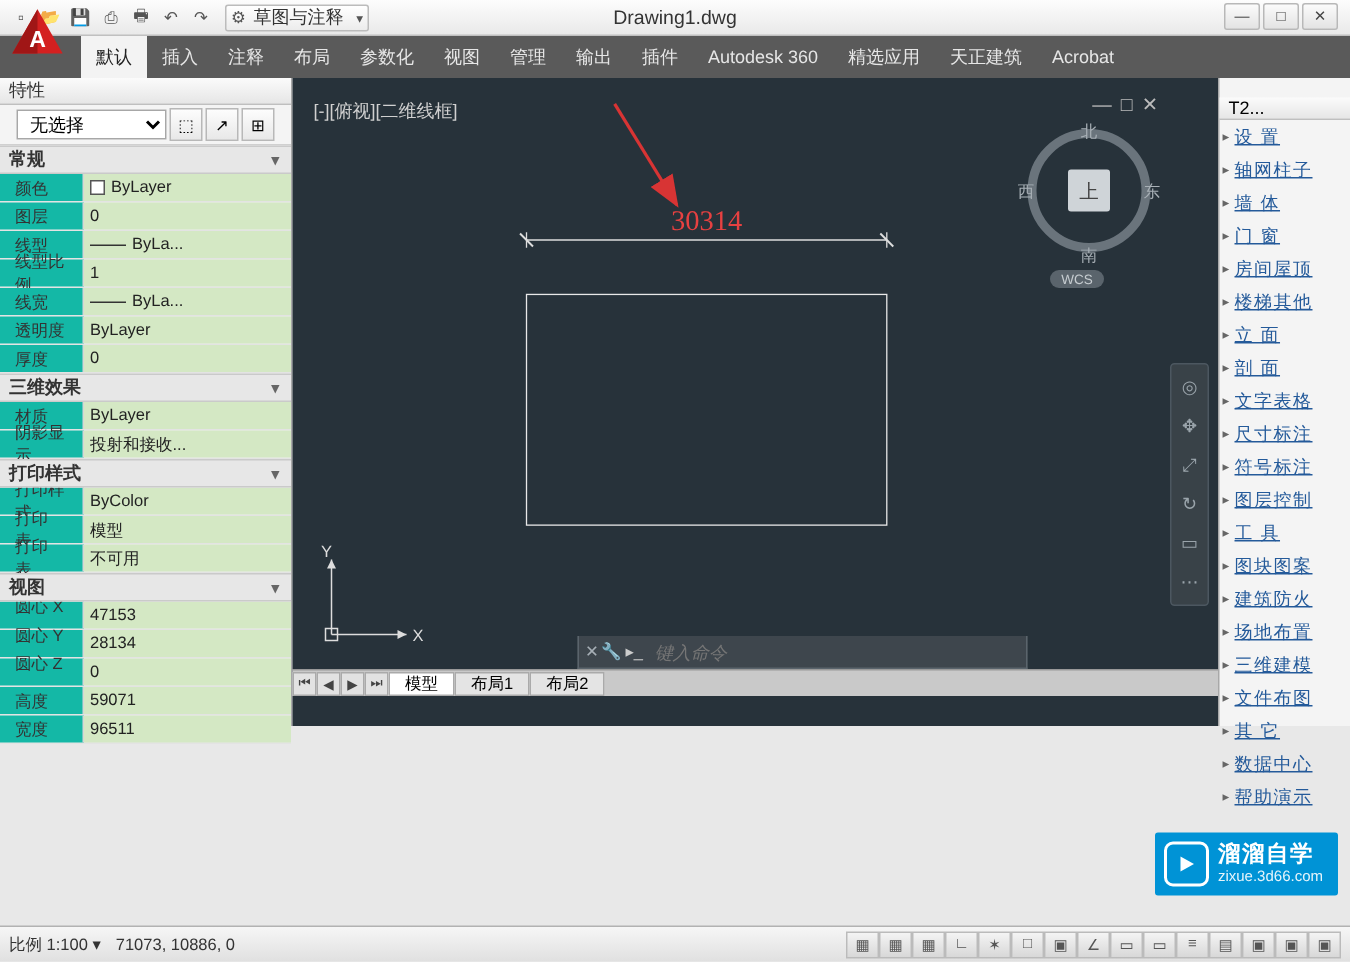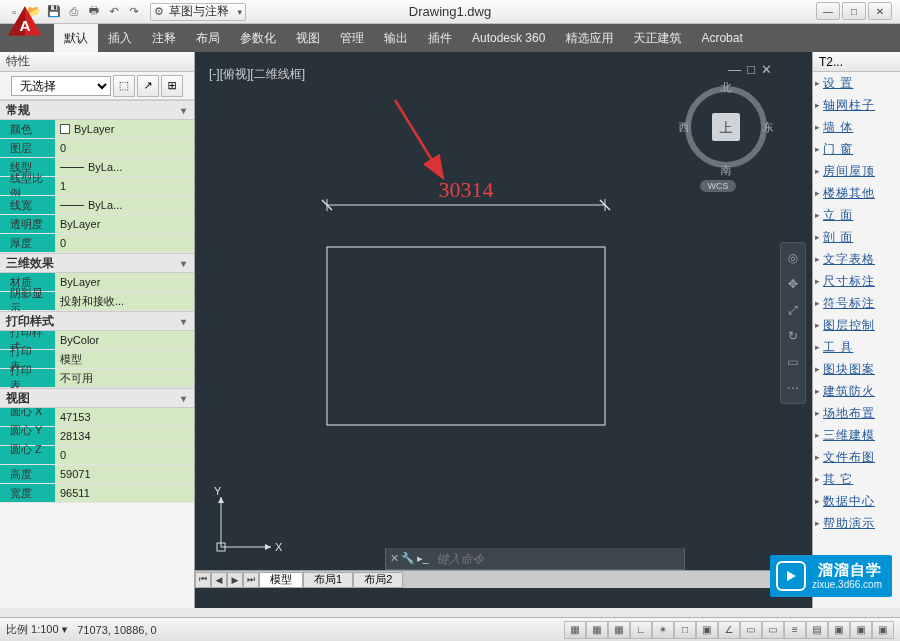--- a/index.html
+++ b/index.html
@@ -50,21 +50,21 @@
     cursor: pointer;
     border-right: 0px solid #6a6a6a;
   }
   .ribbon-tab.active {
     background: #f3f3f3;
     color: #222;
   }
 
   .app-body {
     display: flex;
-    height: 556px;
+    height: 432px;
   }
   
   .props {
     width: 195px;
     background: #f4f4f4;
     border-right: 1px solid #a8a8a8;
     display: flex;
     flex-direction: column;
   }
   .props-header {
@@ -239,20 +239,21 @@
     background: #f4f4f4;
     border-left: 1px solid #a8a8a8;
     display: flex; flex-direction: column;
   }
   .rpanel-header {
     height: 20px;
     background: linear-gradient(#fbfbfb,#e6e6e6);
     border-bottom: 1px solid #bfbfbf;
     display: flex; align-items: center; padding: 0 6px;
     font-size: 12px;
+    margin-top: 13px;
   }
   .rpanel-item {
     height: 22px;
     display: flex;
     align-items: center;
     padding: 0 12px 0 10px;
     font-size: 12px;
     color: #245a9a;
     cursor: pointer;
     position: relative;
@@ -292,21 +293,20 @@
     bottom: 44px;
     right: 8px;
     background: #0093d6;
     color: #fff;
     display: flex;
     align-items: center;
     padding: 4px 10px 4px 6px;
     border-radius: 2px;
     gap: 6px;
     height: 42px;
-    text-align: right;
   }
   .watermark .play {
     width: 30px; height: 30px; border: 2px solid #fff; border-radius: 6px; display:flex; align-items:center; justify-content:center;
   }
   .watermark .txt { display:flex; flex-direction:column; line-height:1.1; }
   .watermark .cn { font-size: 15px; font-weight: bold; letter-spacing: 1px;}
   .watermark .en { font-size: 10px; opacity: .9; }
   .qat-dd {
     height: 18px;
     border: 1px solid #bcbcbc;

